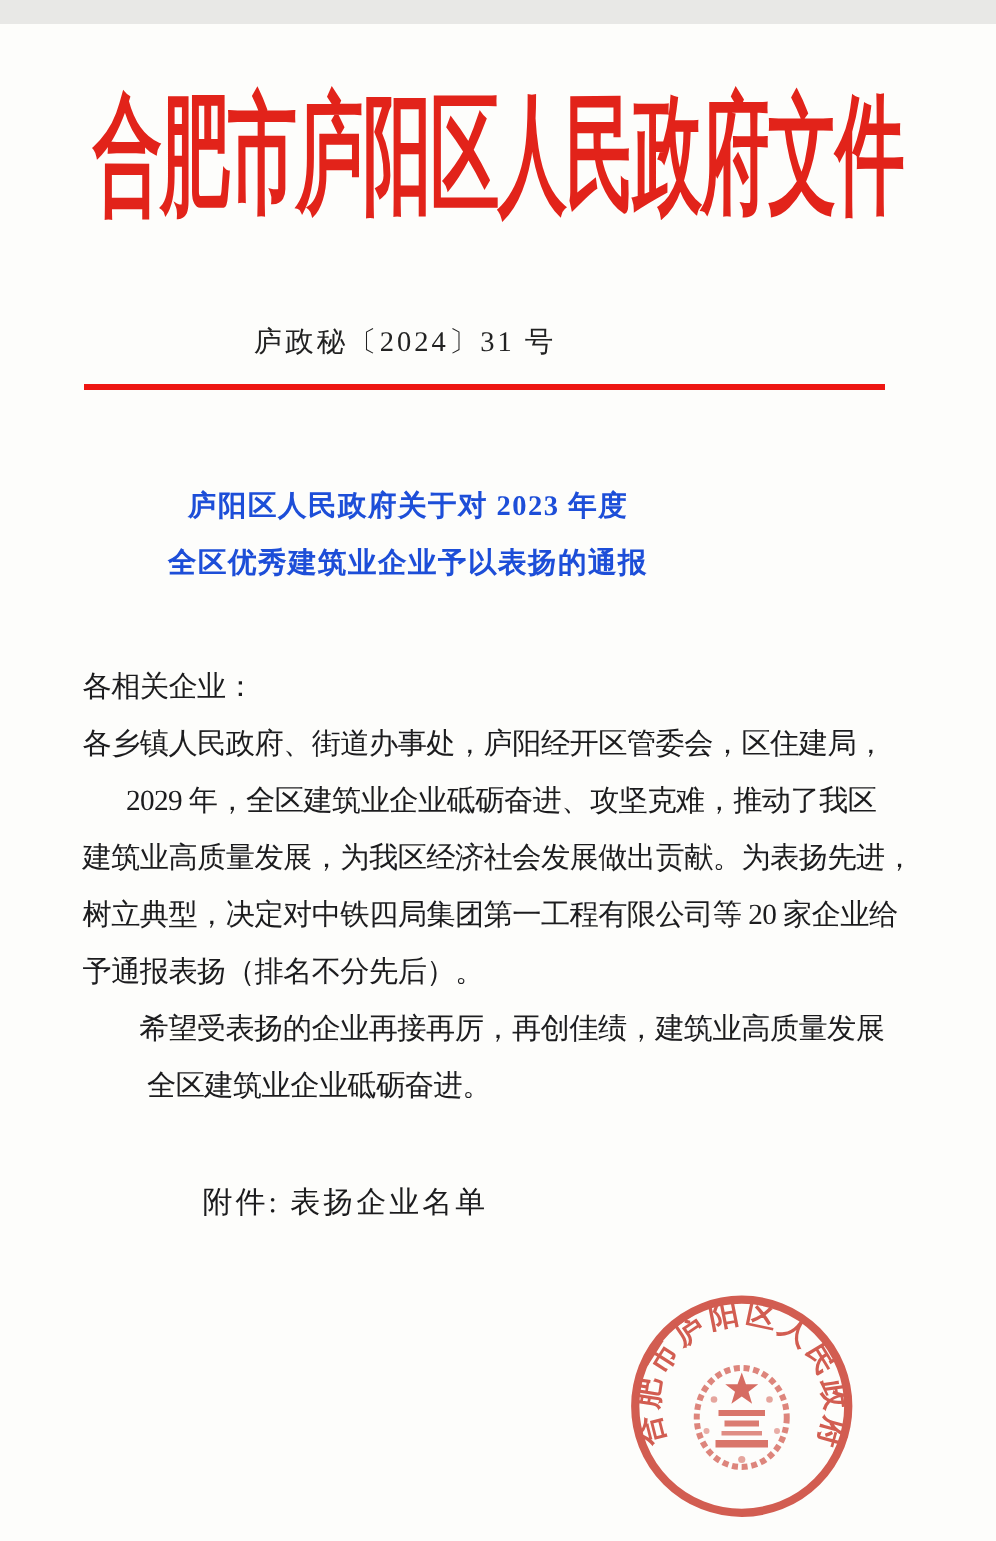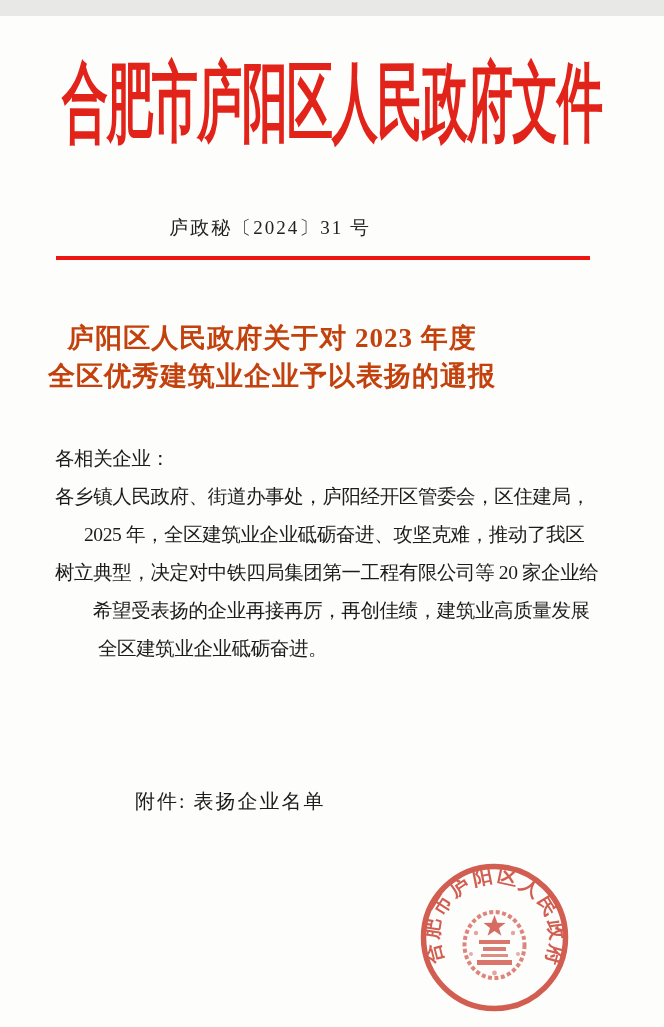--- a/index.html
+++ b/index.html
@@ -35,24 +35,24 @@
   
   .red-rule{
     position:absolute;top:240px;left:56px;
     width:534px;height:4px;
     background:#ee1612;
   }
   
   .doc-title{
     position:absolute;top:303px;left:0;width:544px;
     text-align:center;
-    font-size:27px;font-weight:bold;
+    font-size:19px;font-weight:bold;
     line-height:38px;
     letter-spacing:1px;
-    color:#c2410c;
+    color:#1d4ed8;
   }
   
   .body-text{
     position:absolute;top:424px;left:55px;
     width:552px;
     font-size:19.5px;
     line-height:38px;
     letter-spacing:-0.4px;
     white-space:nowrap;
   }
@@ -91,22 +91,24 @@
   <div class="red-rule"></div>
 
   <div class="doc-title">
     <div>庐阳区人民政府关于对 2023 年度</div>
     <div>全区优秀建筑业企业予以表扬的通报</div>
   </div>
 
   <div class="body-text">
     <div>各相关企业：</div>
     <div>各乡镇人民政府、街道办事处，庐阳经开区管委会，区住建局，</div>
-    <div class="indent-a">2025 年，全区建筑业企业砥砺奋进、攻坚克难，推动了我区</div>
+    <div class="indent-a">2029 年，全区建筑业企业砥砺奋进、攻坚克难，推动了我区</div>
+    <div>建筑业高质量发展，为我区经济社会发展做出贡献。为表扬先进，</div>
     <div>树立典型，决定对中铁四局集团第一工程有限公司等 20 家企业给</div>
+    <div>予通报表扬（排名不分先后）。</div>
     <div class="indent-b">希望受表扬的企业再接再厉，再创佳绩，建筑业高质量发展</div>
     <div class="indent-c">全区建筑业企业砥砺奋进。</div>
   </div>
 
   <div class="attachment">附件: 表扬企业名单</div>
 
   <svg class="seal" viewBox="0 0 153 153">
     <g opacity="0.82">
 
       <circle cx="76.5" cy="76.5" r="71" fill="none" stroke="#c93a2c" stroke-width="5.5"></circle>

